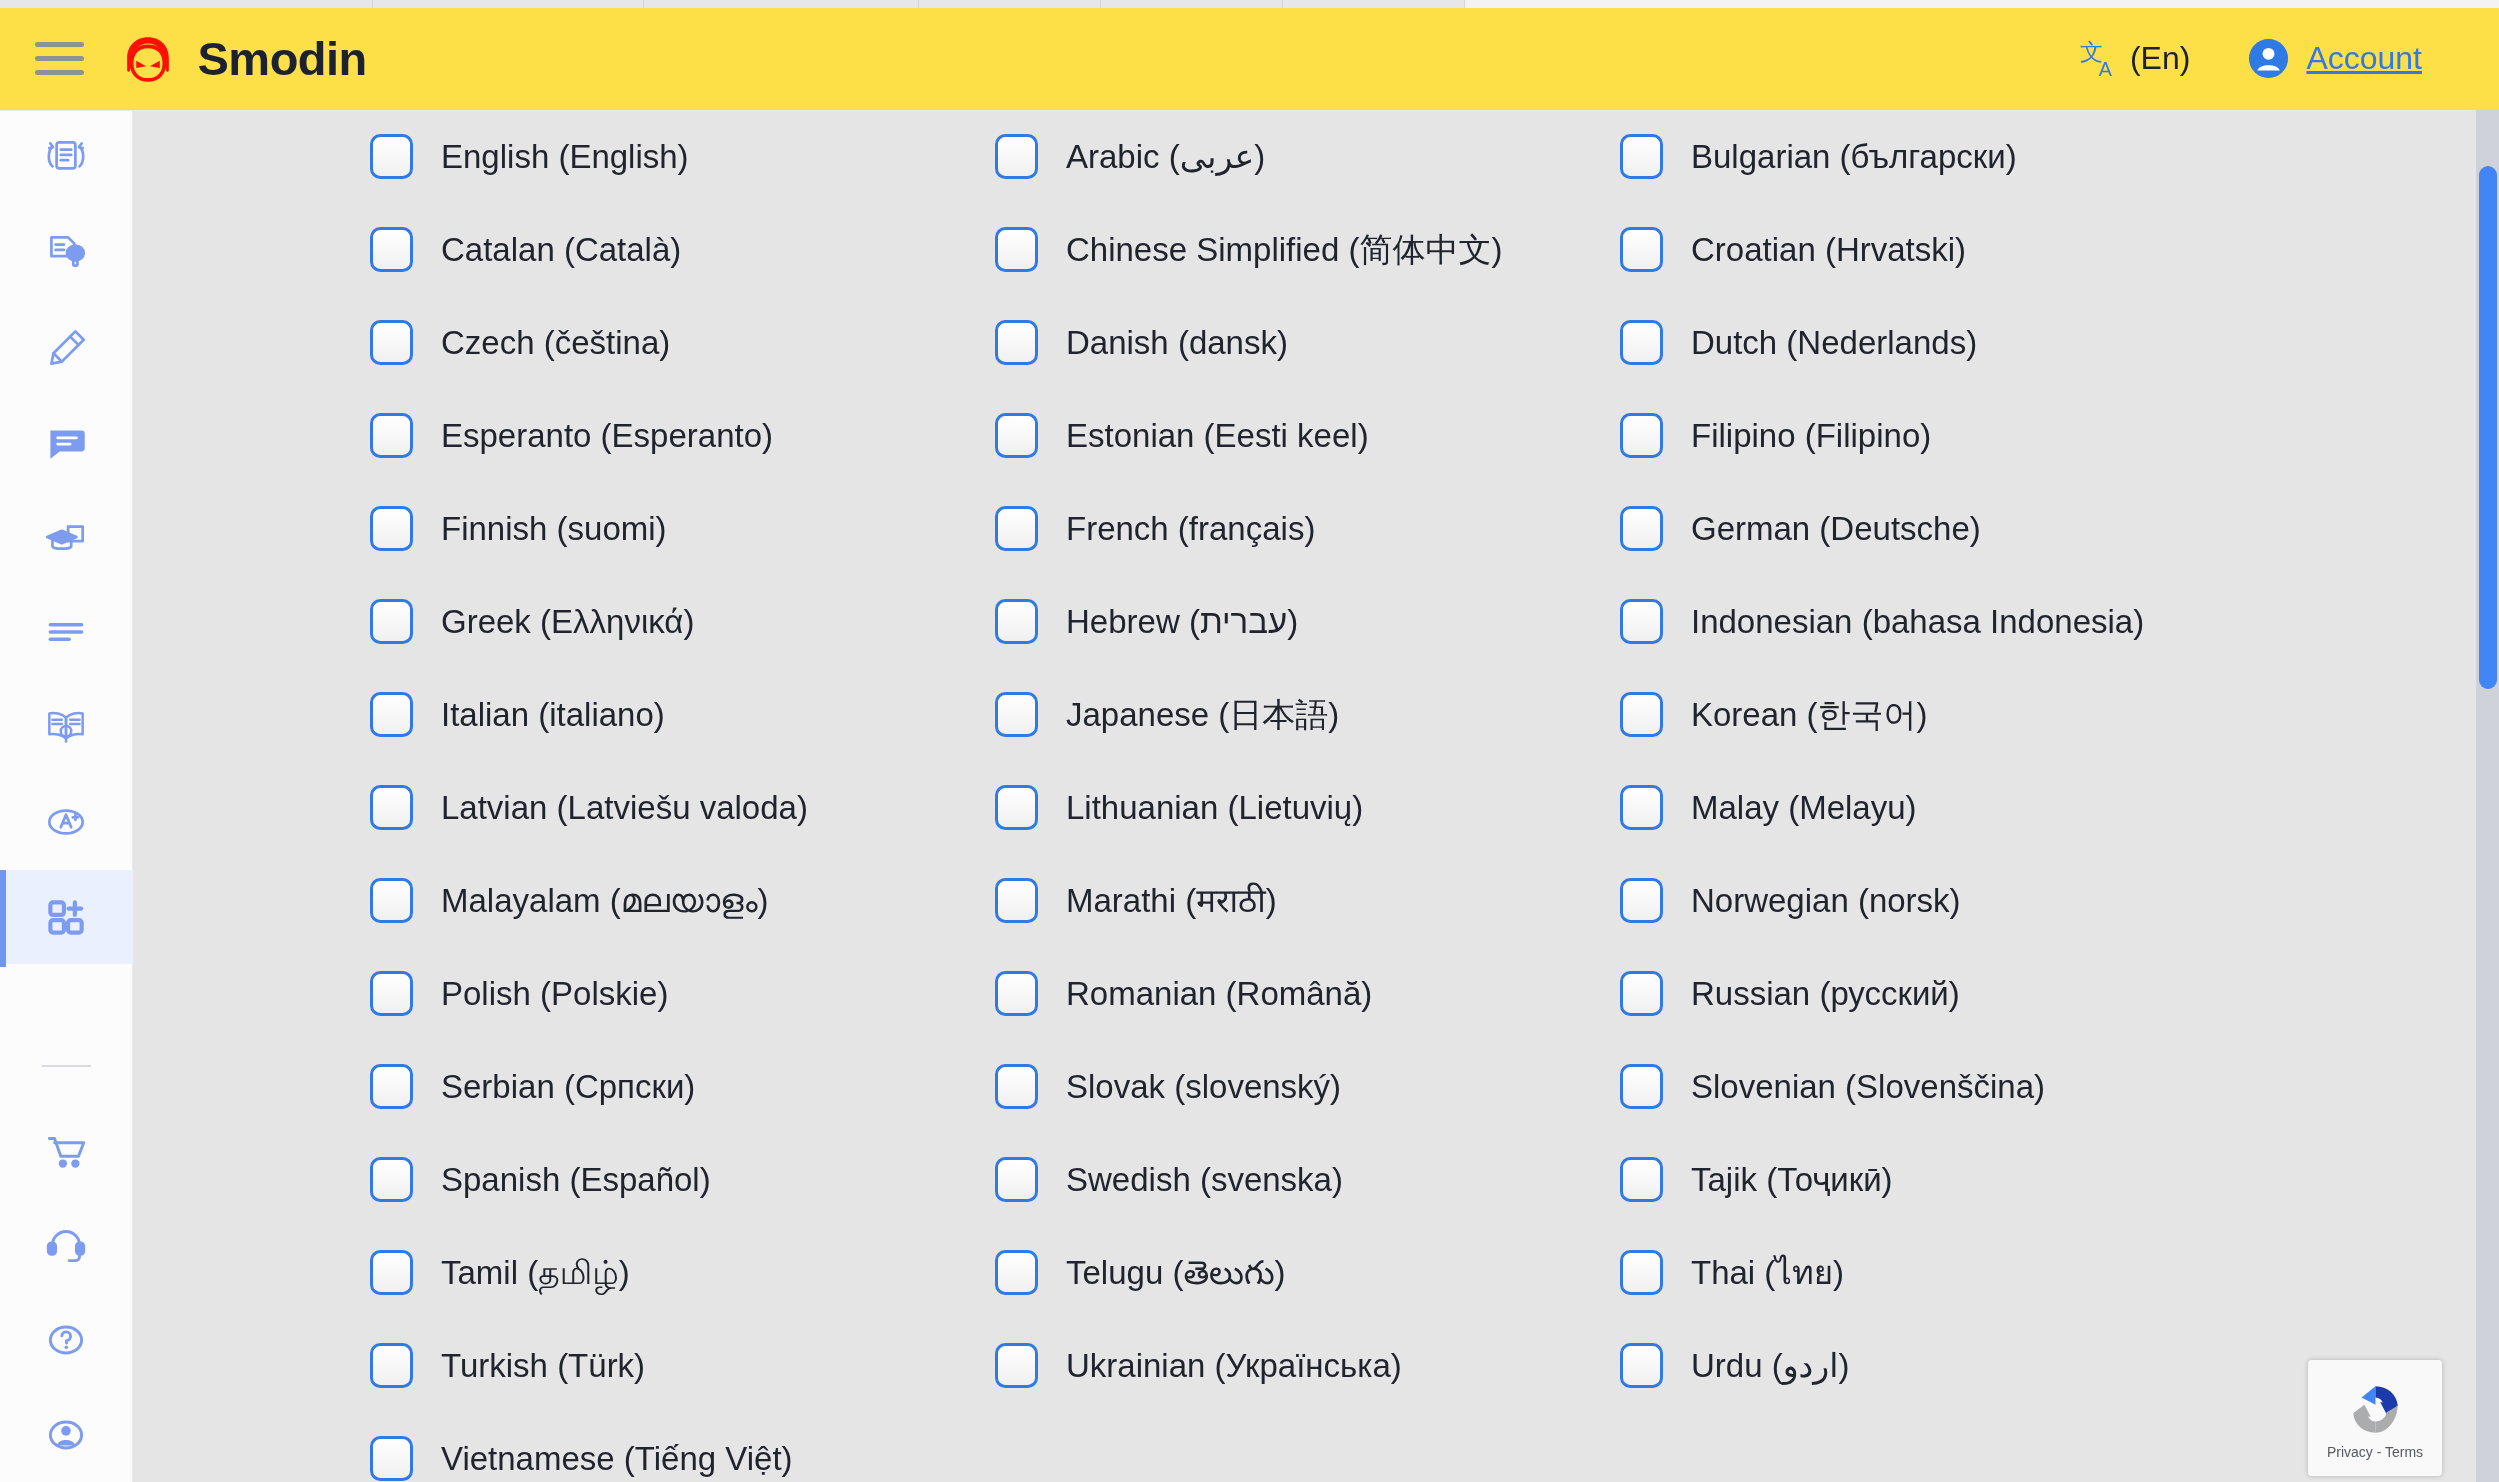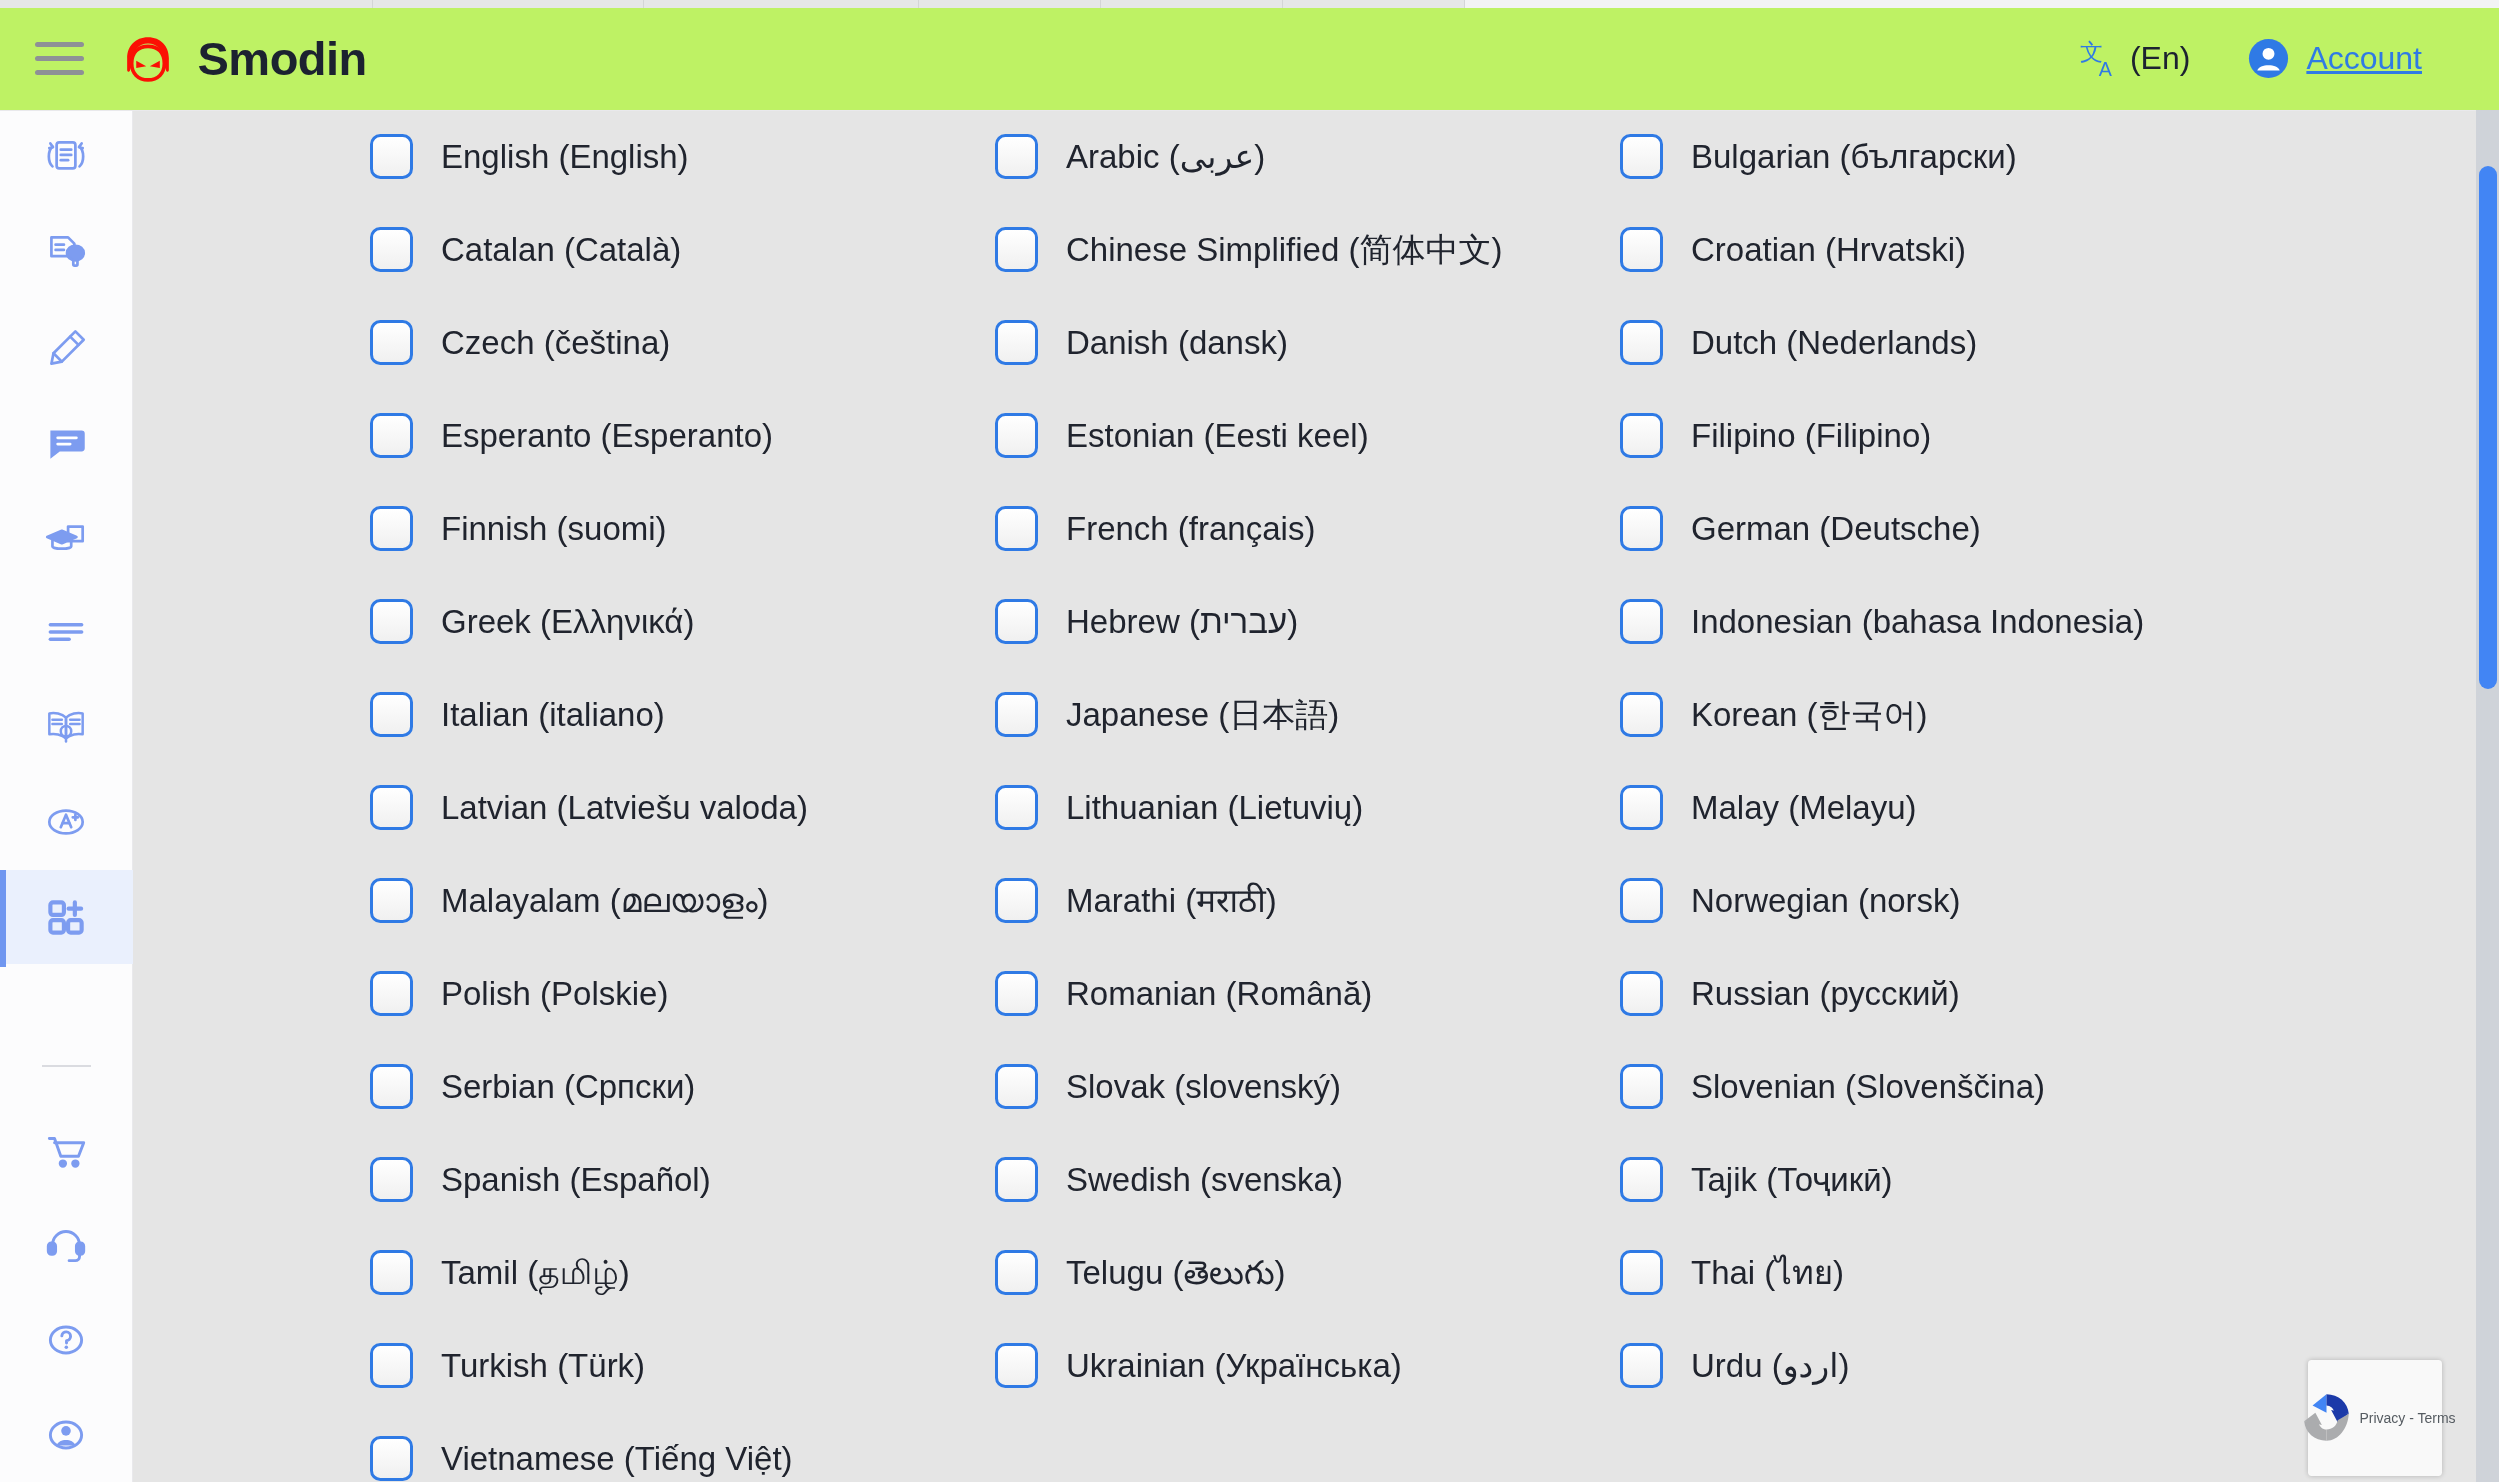--- a/index.html
+++ b/index.html
@@ -39,21 +39,21 @@
     border-right: none;
     flex: 1;
   }
 
   
   .header {
     position: absolute;
     top: 7.5px; left: 0;
     width: 2500px;
     height: 103px;
-    background: #bef264;
+    background: #fde047;
     border-bottom: 1.9px solid #e9e9ec;
     display: flex;
     align-items: center;
     z-index: 20;
     text-align: right;
   }
 
   .hamburger {
     margin-left: 35px;
     width: 52px; height: 41px;
@@ -227,21 +227,21 @@
   .recaptcha {
     position: absolute;
     right: 34px;
     bottom: 5.6px;
     width: 134px;
     height: 116px;
     background: #f9f9f9;
     border-radius: 3.7px;
     box-shadow: 0 0 5.6px rgba(0,0,0,0.22);
     display: flex;
-    flex-direction: row;
+    flex-direction: column;
     align-items: center;
     justify-content: center;
     z-index: 25;
   }
   .recaptcha .rc-logo { width: 65px; height: 65px; display: block; margin-bottom: 1.9px; }
   .recaptcha .rc-text {
     font-size: 14px;
     color: #555b61;
     white-space: nowrap;
   }

